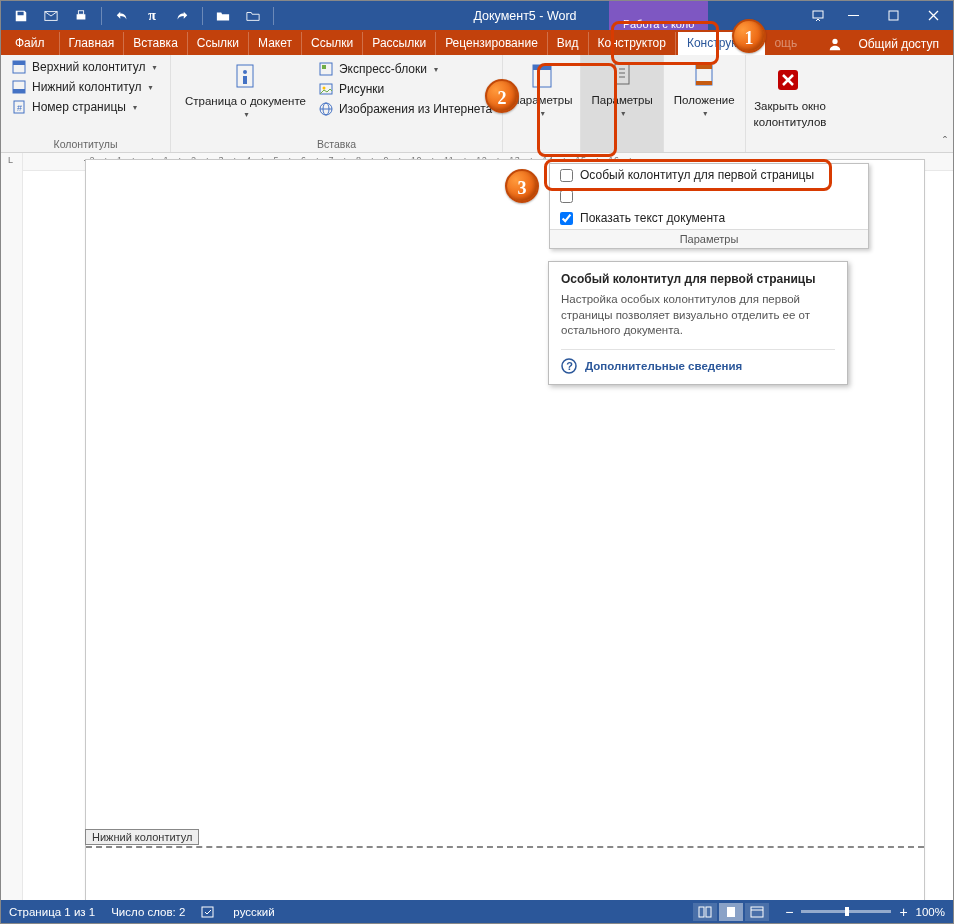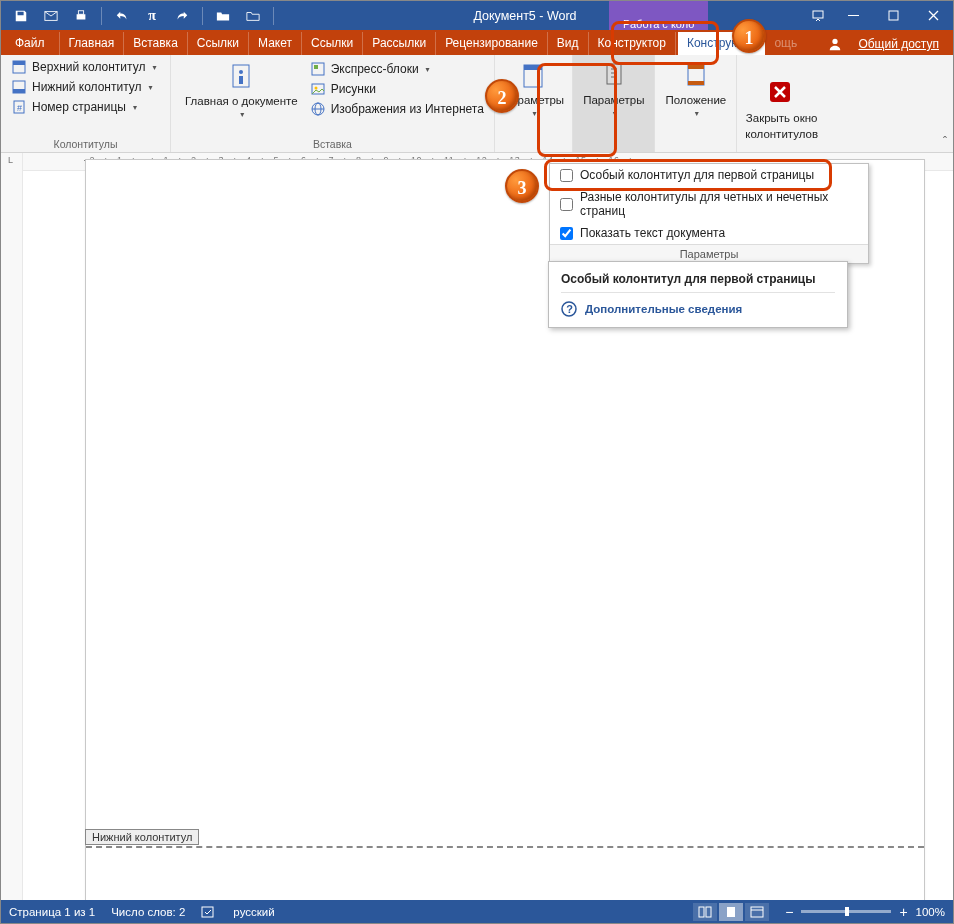--- a/index.html
+++ b/index.html
@@ -15,21 +15,21 @@
 .context-label-bg { background: #7e57c2; color: #fff; font-size: 11px; padding: 18px 14px 1px; border-radius: 2px 2px 0 0; }
 .win-controls { margin-left: auto; display: flex; gap: 0; }
 .win-btn { width: 40px; height: 29px; display: flex; align-items: center; justify-content: center; color: #fff; }
 .small-sys { width: 30px; }
 
 
 .tabs { height: 25px; background: #c2410c; display: flex; align-items: flex-end; color: #fff; font-size: 12px; position: relative; }
 .tab { padding: 4px 9px 5px; cursor: default; border-right: 1px solid rgba(255,255,255,.25); }
 .tab.file { padding-left: 14px; padding-right: 14px; }
 .tab.active { background: #fff; color: #2b579a; font-weight: 400; }
-.share { margin-left: auto; padding: 4px 14px; display: flex; align-items: center; gap: 16px; text-decoration: underline; }
+.share { margin-left: auto; padding: 4px 14px; display: flex; align-items: center; gap: 16px; }
 
 
 .ribbon { height: 98px; background: #f3f3f3; border-bottom: 1px solid #d4d4d4; display: flex; position: relative; }
 .group { border-right: 1px solid #e0e0e0; padding: 3px 6px 0; display: flex; flex-direction: column; position: relative; }
 .group-label { font-size: 10.5px; color: #666; text-align: center; padding: 2px 0; margin-top: auto; }
 .stack { display: flex; flex-direction: column; gap: 2px; }
 .cmd { display: flex; align-items: center; gap: 5px; padding: 1px 4px; font-size: 12px; white-space: nowrap; }
 .cmd .ico { width: 16px; height: 16px; flex-shrink: 0; }
 .drop-arrow { font-size: 8px; color: #555; margin-left: 2px; }
 .bigbtn { display: flex; flex-direction: column; align-items: center; justify-content: flex-start; padding: 4px 8px 0; gap: 3px; text-align: center; font-size: 11.5px; line-height: 1.1; }
@@ -216,21 +216,21 @@
   <div class="group">
     <div class="row">
       <div class="bigbtn">
         <span class="bigico">
             <svg width="30" height="30" viewBox="0 0 30 30">
               <rect x="7" y="3" width="16" height="22" fill="none" stroke="#4472c4"></rect>
               <circle cx="15" cy="10" r="2" fill="#4472c4"></circle>
               <rect x="13" y="14" width="4" height="8" fill="#4472c4"></rect>
             </svg>
           </span>
-        <span>Главная о документе</span>
+        <span>Страница о документе</span>
           <span class="drop-arrow">▾</span>
       </div>
       <div class="stack" style="padding-top:2px">
         <div class="cmd">
             <span class="ico">
               <svg width="16" height="16">
                 <rect x="2" y="2" width="12" height="12" fill="none" stroke="#4472c4"></rect>
                 <rect x="4" y="4" width="4" height="4" fill="#70ad47"></rect>
               </svg>
             </span>
@@ -296,21 +296,21 @@
             <rect x="7" y="4" width="16" height="4" fill="#c55a11"></rect>
             <rect x="7" y="20" width="16" height="4" fill="#c55a11"></rect>
           </svg>
         </span>
       <span>Положение</span>
       <span class="drop-arrow">▾</span>
     </div>
   </div>
 
   <div class="group" style="padding:0;border-right:none">
-    <div class="bigbtn" style="padding:24px 8px 0">
+    <div class="bigbtn" style="padding:12px 8px 0">
       <span class="bigico">
           <svg width="26" height="26" viewBox="0 0 26 26">
             <rect x="3" y="3" width="20" height="20" rx="3" fill="#c00000"></rect>
             <path d="M8 8l10 10M18 8L8 18" stroke="#fff" stroke-width="2.5"></path>
           </svg>
         </span>
       <span>Закрыть окно</span>
       <span>колонтитулов</span>
     </div>
   </div>
@@ -334,31 +334,31 @@
   </div>
 </div>
 
 <div class="params-panel">
   <label class="opt">
       <input type="checkbox" style="">
       <span>Особый колонтитул для первой страницы</span>
     </label>
   <label class="opt">
       <input type="checkbox" style="">
-      <span>Разные колонтитулы для четных и нечетных страниц</span>
     </label>
   <label class="opt">
       <input type="checkbox" checked="" style="">
       <span>Показать текст документа</span>
     </label>
   <div class="ftr">Параметры</div>
 </div>
 
 <div class="tooltip">
   <div class="tt-title">Особый колонтитул для первой страницы</div>
+  <div class="tt-body">Настройка особых колонтитулов для первой страницы позволяет визуально отделить ее от остального документа.</div>
   <div class="tt-more">
     <svg width="16" height="16" viewBox="0 0 16 16">
         <circle cx="8" cy="8" r="7" fill="none" stroke="#2b579a" stroke-width="1.5"></circle>
         <text x="5.2" y="12" font-size="11" font-weight="700" fill="#2b579a">?</text>
       </svg>
     <span>Дополнительные сведения</span>
   </div>
 </div>
 
 <div class="hl" style="left:610px; top:20px; width:108px; height:44px;"></div>

